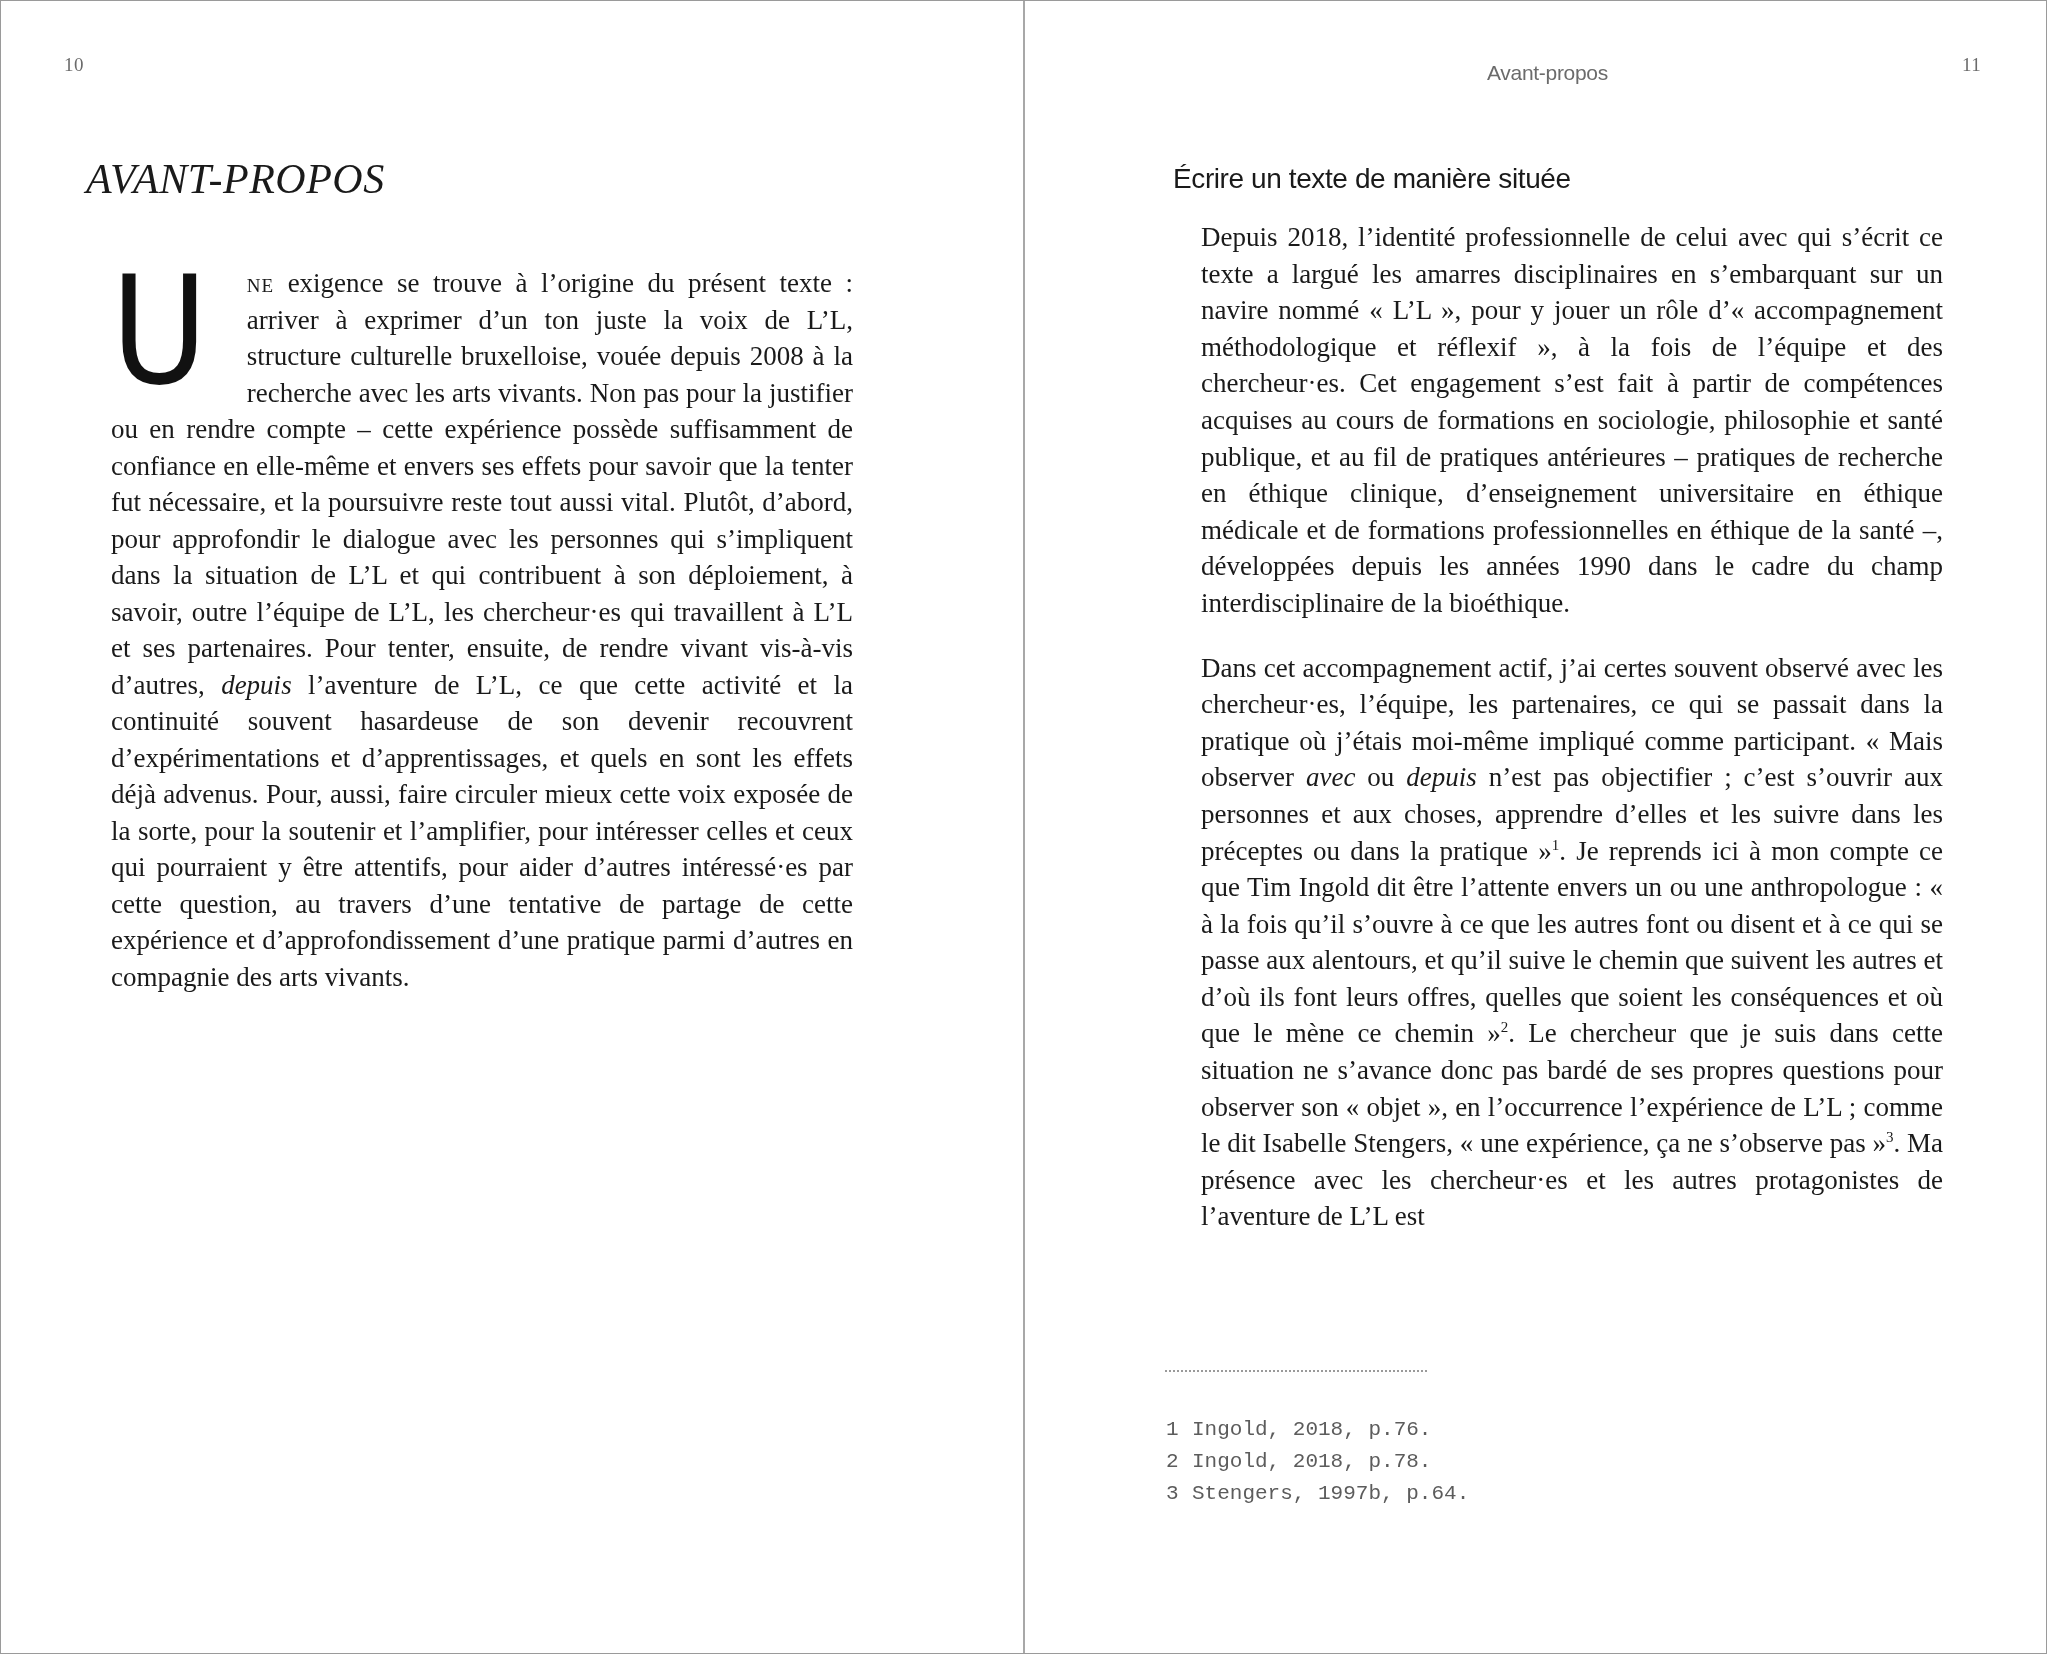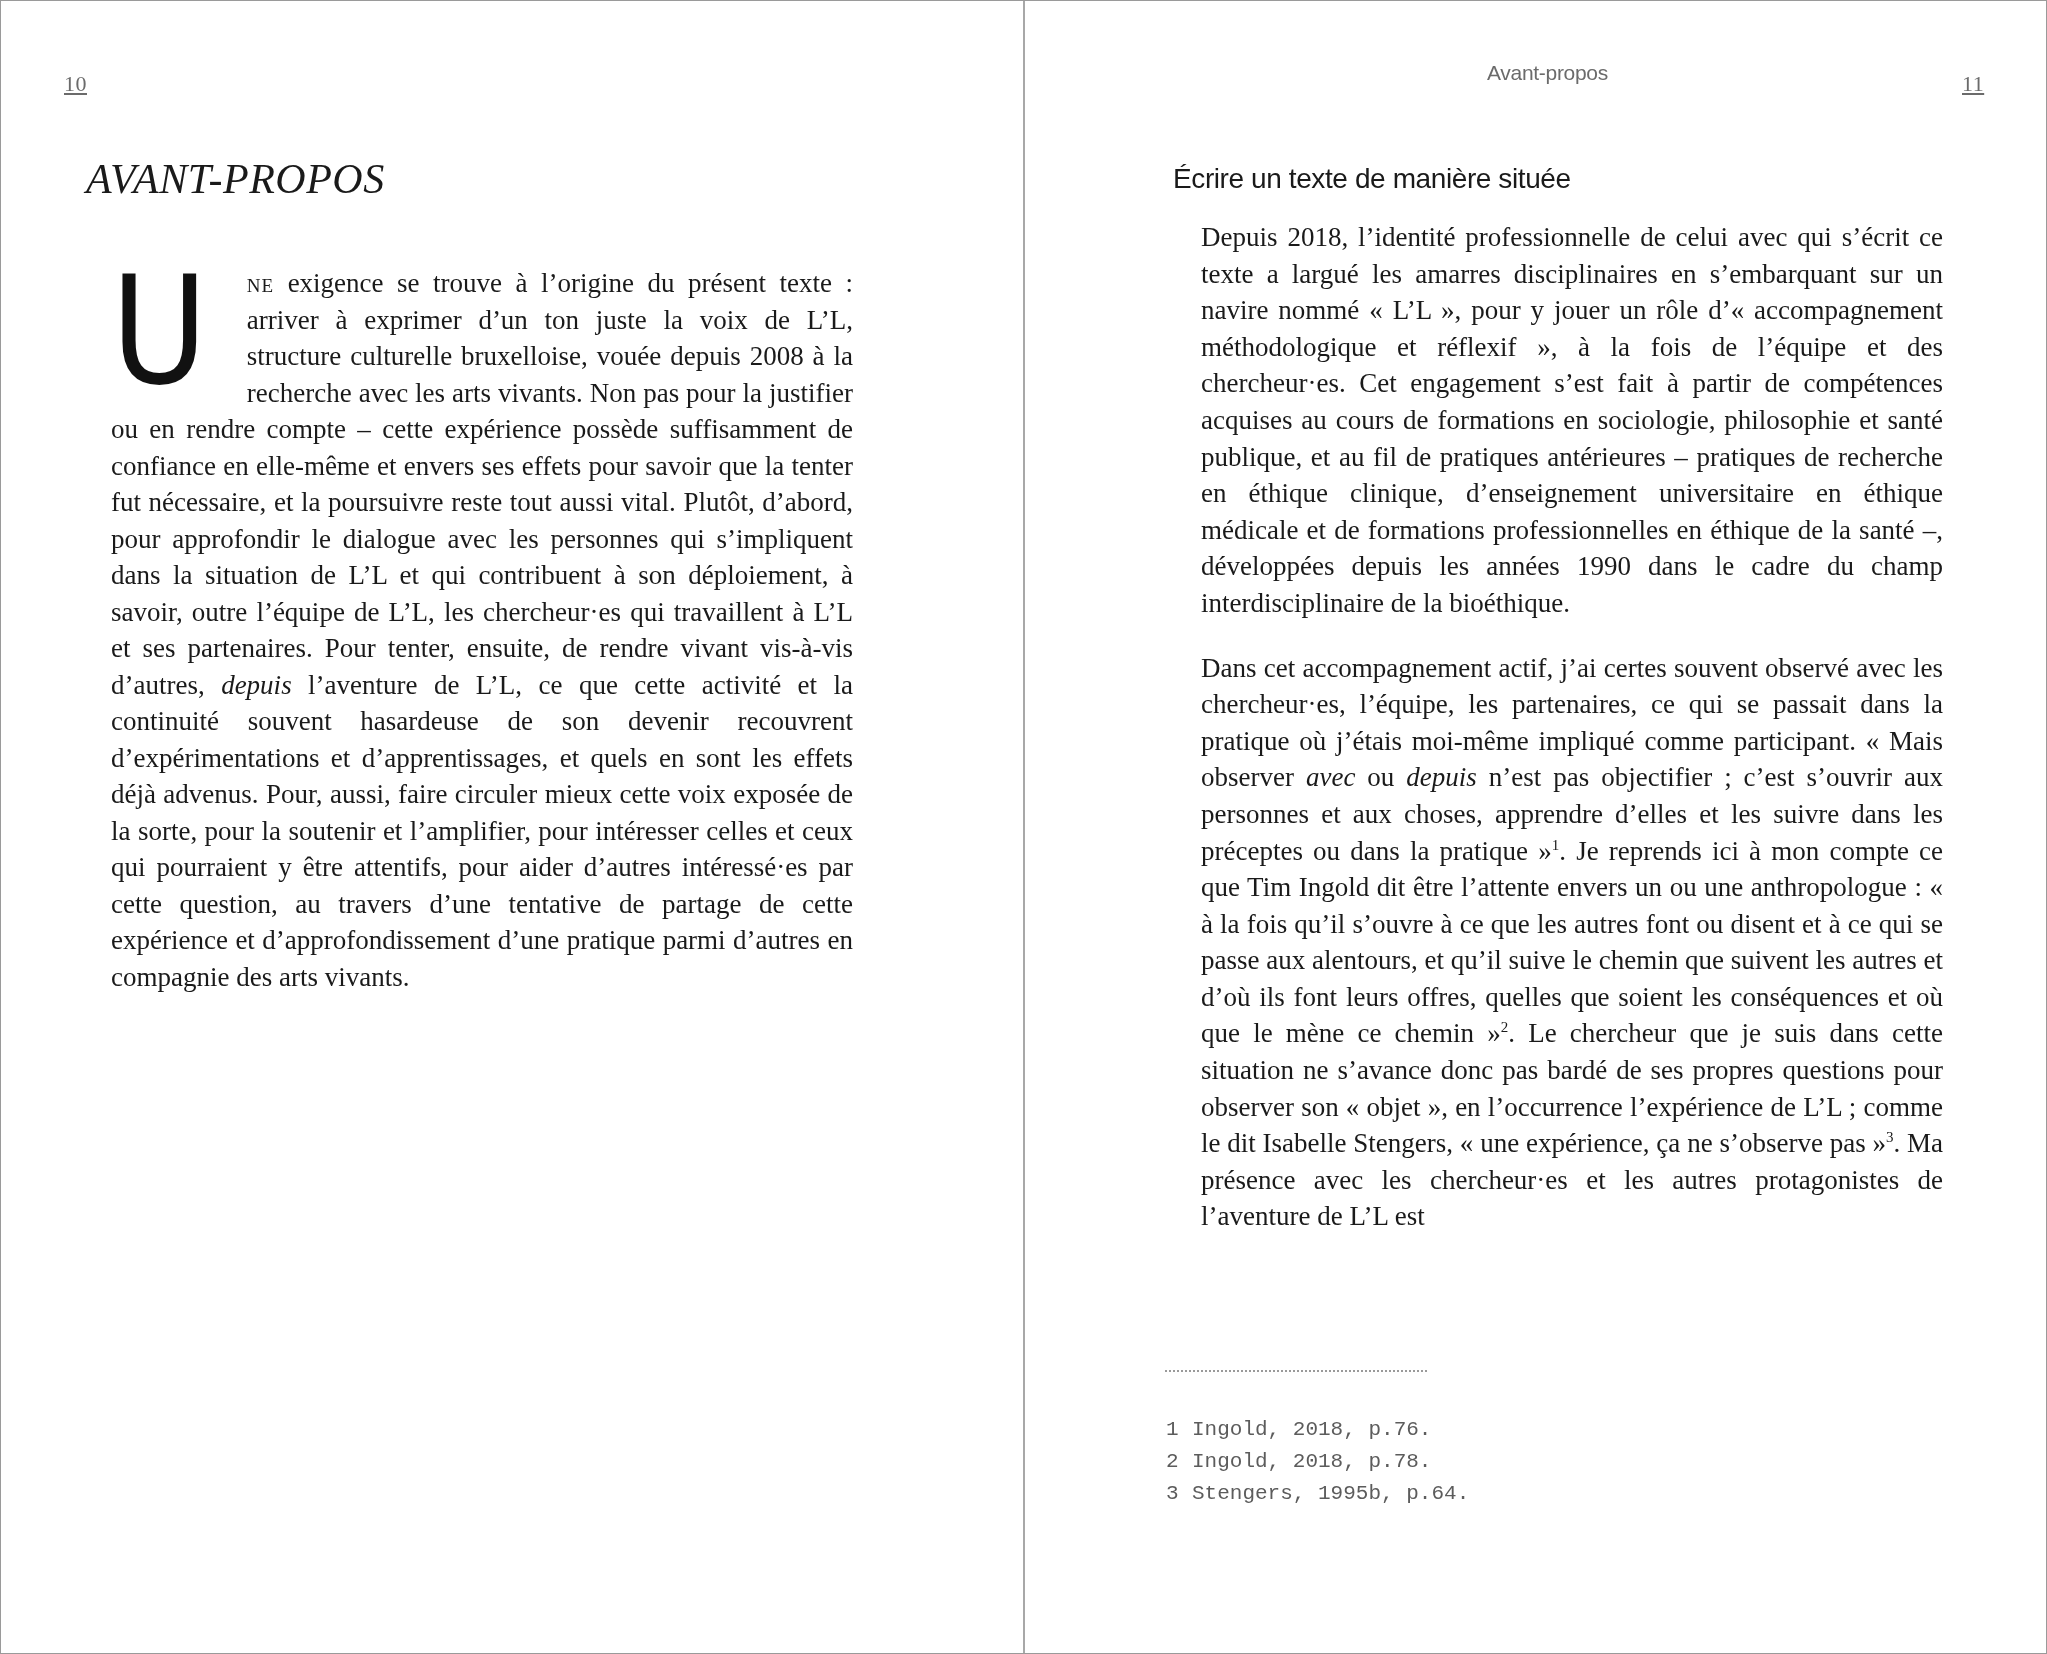--- a/index.html
+++ b/index.html
@@ -34,26 +34,25 @@
     .page {
       position: absolute;
       top: 0;
       height: 1652px;
     }
     .page.left { left: 0; width: 1022px; }
     .page.right { left: 1024px; width: 1021px; }
 
     .folio {
       position: absolute;
-      top: 70px;
+      top: 53px;
       font-family: "Liberation Serif", serif;
-      font-size: 22px;
+      font-size: 19px;
       color: #6b6b6b;
       letter-spacing: 0.5px;
-      text-decoration: underline;
     }
     .folio.left-num { left: 63px; }
     .folio.right-num { left: 1961px; text-align: right; }
     .running-head {
       position: absolute;
       top: 60px;
       left: 1486px;
       font-family: "Liberation Sans", "DejaVu Sans", sans-serif;
       font-size: 21px;
       color: #6b6b6b;
@@ -182,16 +181,16 @@
   <div class="body-right">
     <p>Depuis 2018, l’identité professionnelle de celui avec qui s’écrit ce texte a largué les amarres disciplinaires en s’embarquant sur un navire nommé « L’L », pour y jouer un rôle d’« accompagnement méthodologique et réflexif », à la fois de l’équipe et des chercheur·es. Cet engagement s’est fait à partir de compétences acquises au cours de formations en sociologie, philosophie et santé publique, et au fil de pratiques antérieures – pratiques de recherche en éthique clinique, d’enseignement universitaire en éthique médicale et de formations professionnelles en éthique de la santé –, développées depuis les années 1990 dans le cadre du champ interdisciplinaire de la bioéthique.</p>
     <p><span>Dans cet accompagnement actif, j’ai certes souvent observé avec les chercheur·es, l’équipe, les partenaires, ce qui se passait dans la pratique où j’étais moi-même impliqué comme participant. « Mais observer </span><em>avec</em><span> ou </span><em>depuis</em><span> n’est pas objectifier ; c’est s’ouvrir aux personnes et aux choses, apprendre d’elles et les suivre dans les préceptes ou dans la pratique »</span><sup>1</sup><span>. Je reprends ici à mon compte ce que Tim Ingold dit être l’attente envers un ou une anthropologue : « à la fois qu’il s’ouvre à ce que les autres font ou disent et à ce qui se passe aux alentours, et qu’il suive le chemin que suivent les autres et d’où ils font leurs offres, quelles que soient les conséquences et où que le mène ce chemin »</span><sup>2</sup><span>. Le chercheur que je suis dans cette situation ne s’avance donc pas bardé de ses propres questions pour observer son « objet », en l’occurrence l’expérience de L’L ; comme le dit Isabelle Stengers, « une expérience, ça ne s’observe pas »</span><sup>3</sup><span>. Ma présence avec les chercheur·es et les autres protagonistes de l’aventure de L’L est</span></p>
   </div>
 
   <div class="footnote-rule"></div>
 
   <ol class="footnotes">
     <li><span class="fn-num">1</span><span>Ingold, 2018, p.76.</span></li>
     <li><span class="fn-num">2</span><span>Ingold, 2018, p.78.</span></li>
-    <li><span class="fn-num">3</span><span>Stengers, 1995b, p.64.</span></li>
+    <li><span class="fn-num">3</span><span>Stengers, 1997b, p.64.</span></li>
   </ol>
 
 </div>
 
 </body></html>

